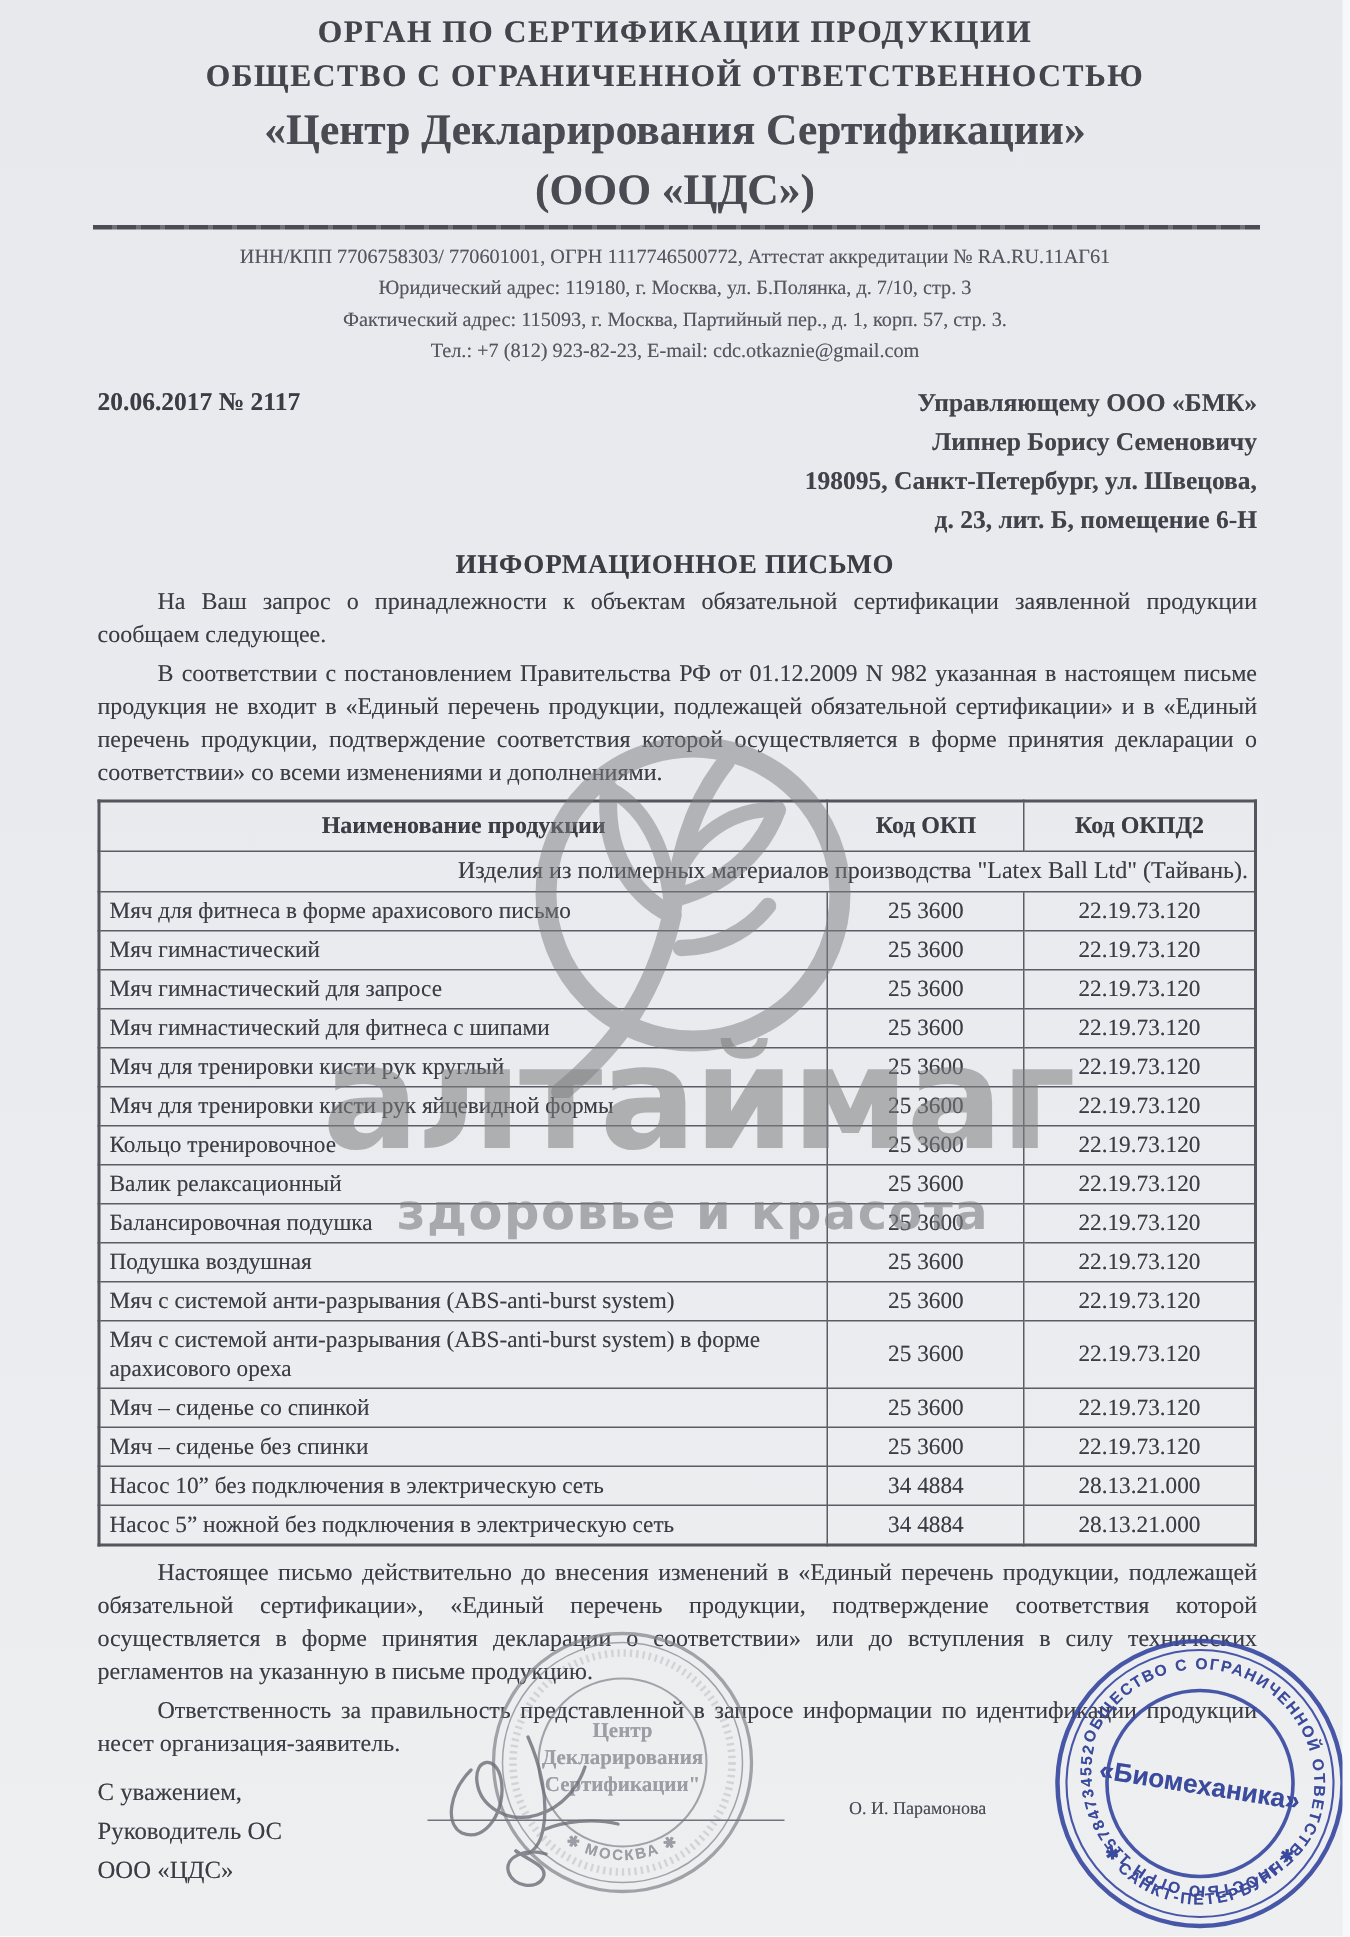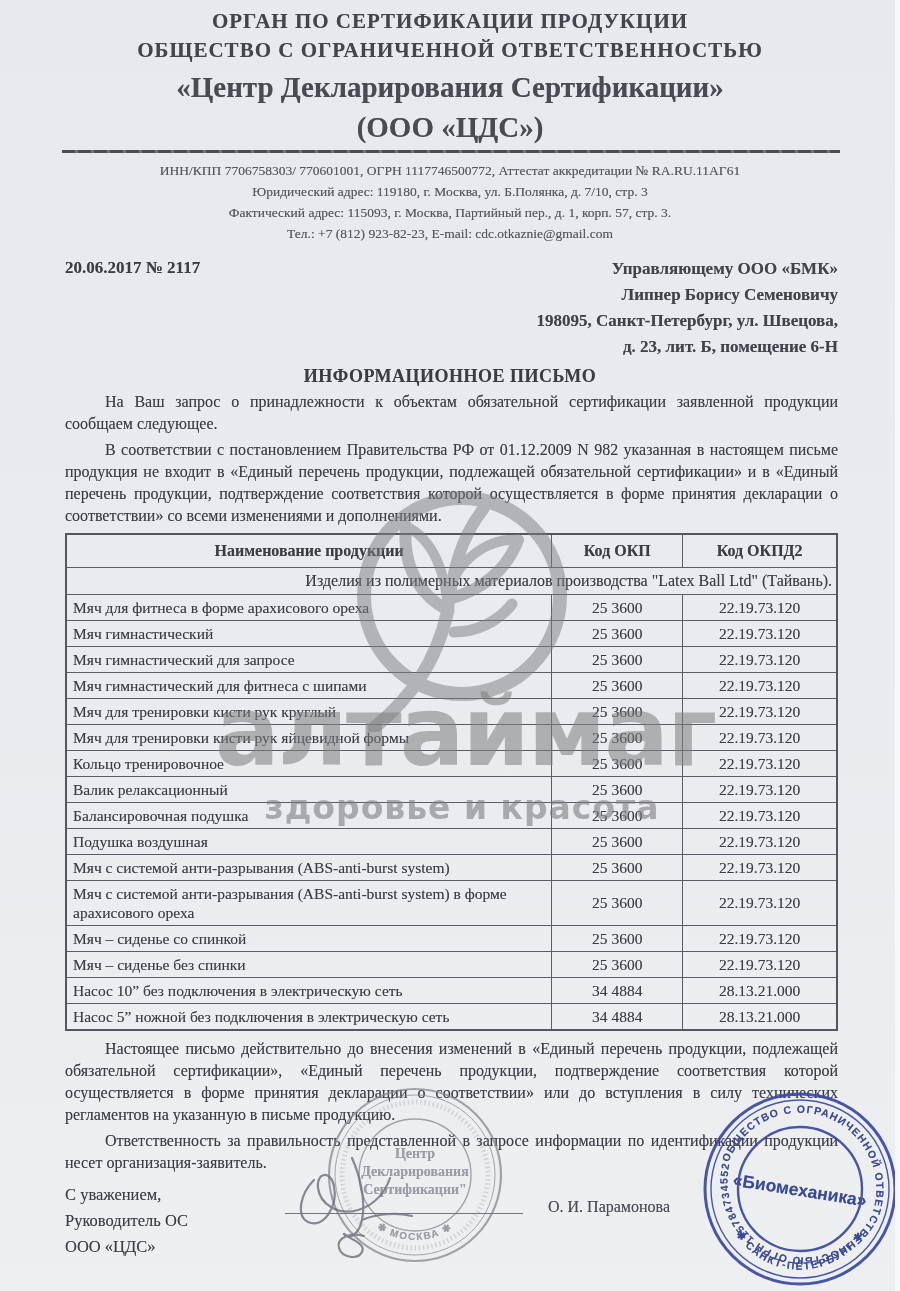--- a/index.html
+++ b/index.html
@@ -54,21 +54,21 @@
   .wm-logo { position:absolute; left:338px; top:482px; opacity:.5; }
   .wm-brand { position:absolute; left:0; top:676px; width:930px; text-align:center;
     font-family:"DejaVu Sans","Liberation Sans",sans-serif; font-weight:bold;
     font-size:96px; letter-spacing:-2px; color:rgba(125,125,128,.55); text-shadow:none; }
   .wm-tagline { position:absolute; left:0; top:788px; width:924px; text-align:center;
     font-family:"DejaVu Sans","Liberation Sans",sans-serif; font-weight:bold;
     font-size:33px; letter-spacing:1px; color:rgba(125,125,128,.6); text-shadow:none; }
   .cds-stamp { position:absolute; left:322px; top:1082px; opacity:.72; }
   .sig { position:absolute; left:292px; top:1128px; opacity:.8; }
   .sig-line { position:absolute; left:285px; top:1213px; width:238px; height:1px; background:#73737d; }
-  .signer { position:absolute; left:548px; top:1198px; font-size:16px; color:#4a4a54; }
+  .signer { position:absolute; left:566px; top:1198px; font-size:12px; color:#4a4a54; }
   .bio-stamp { position:absolute; left:698px; top:1086px; }
 </style>
 </head>
 <body>
 
 <div class="page">
 
   <div class="letterhead">
     <div class="org1">ОРГАН ПО СЕРТИФИКАЦИИ ПРОДУКЦИИ</div>
     <div class="org2">ОБЩЕСТВО С ОГРАНИЧЕННОЙ ОТВЕТСТВЕННОСТЬЮ</div>
@@ -108,21 +108,21 @@
         <th>Наименование продукции</th>
         <th>Код ОКП</th>
         <th>Код ОКПД2</th>
       </tr>
       <tr>
         <td class="group-cell" colspan="3">Изделия из полимерных материалов производства "Latex Ball Ltd" (Тайвань).</td>
       </tr>
     </thead>
     <tbody>
         <tr>
-          <td class="name-cell">Мяч для фитнеса в форме арахисового ореха</td>
+          <td class="name-cell">Мяч для фитнеса в форме арахисового письмо</td>
           <td class="code-cell">25 3600</td>
           <td class="code-cell">22.19.73.120</td>
         </tr>
         <tr>
           <td class="name-cell">Мяч гимнастический</td>
           <td class="code-cell">25 3600</td>
           <td class="code-cell">22.19.73.120</td>
         </tr>
         <tr>
           <td class="name-cell">Мяч гимнастический для запросе</td>

